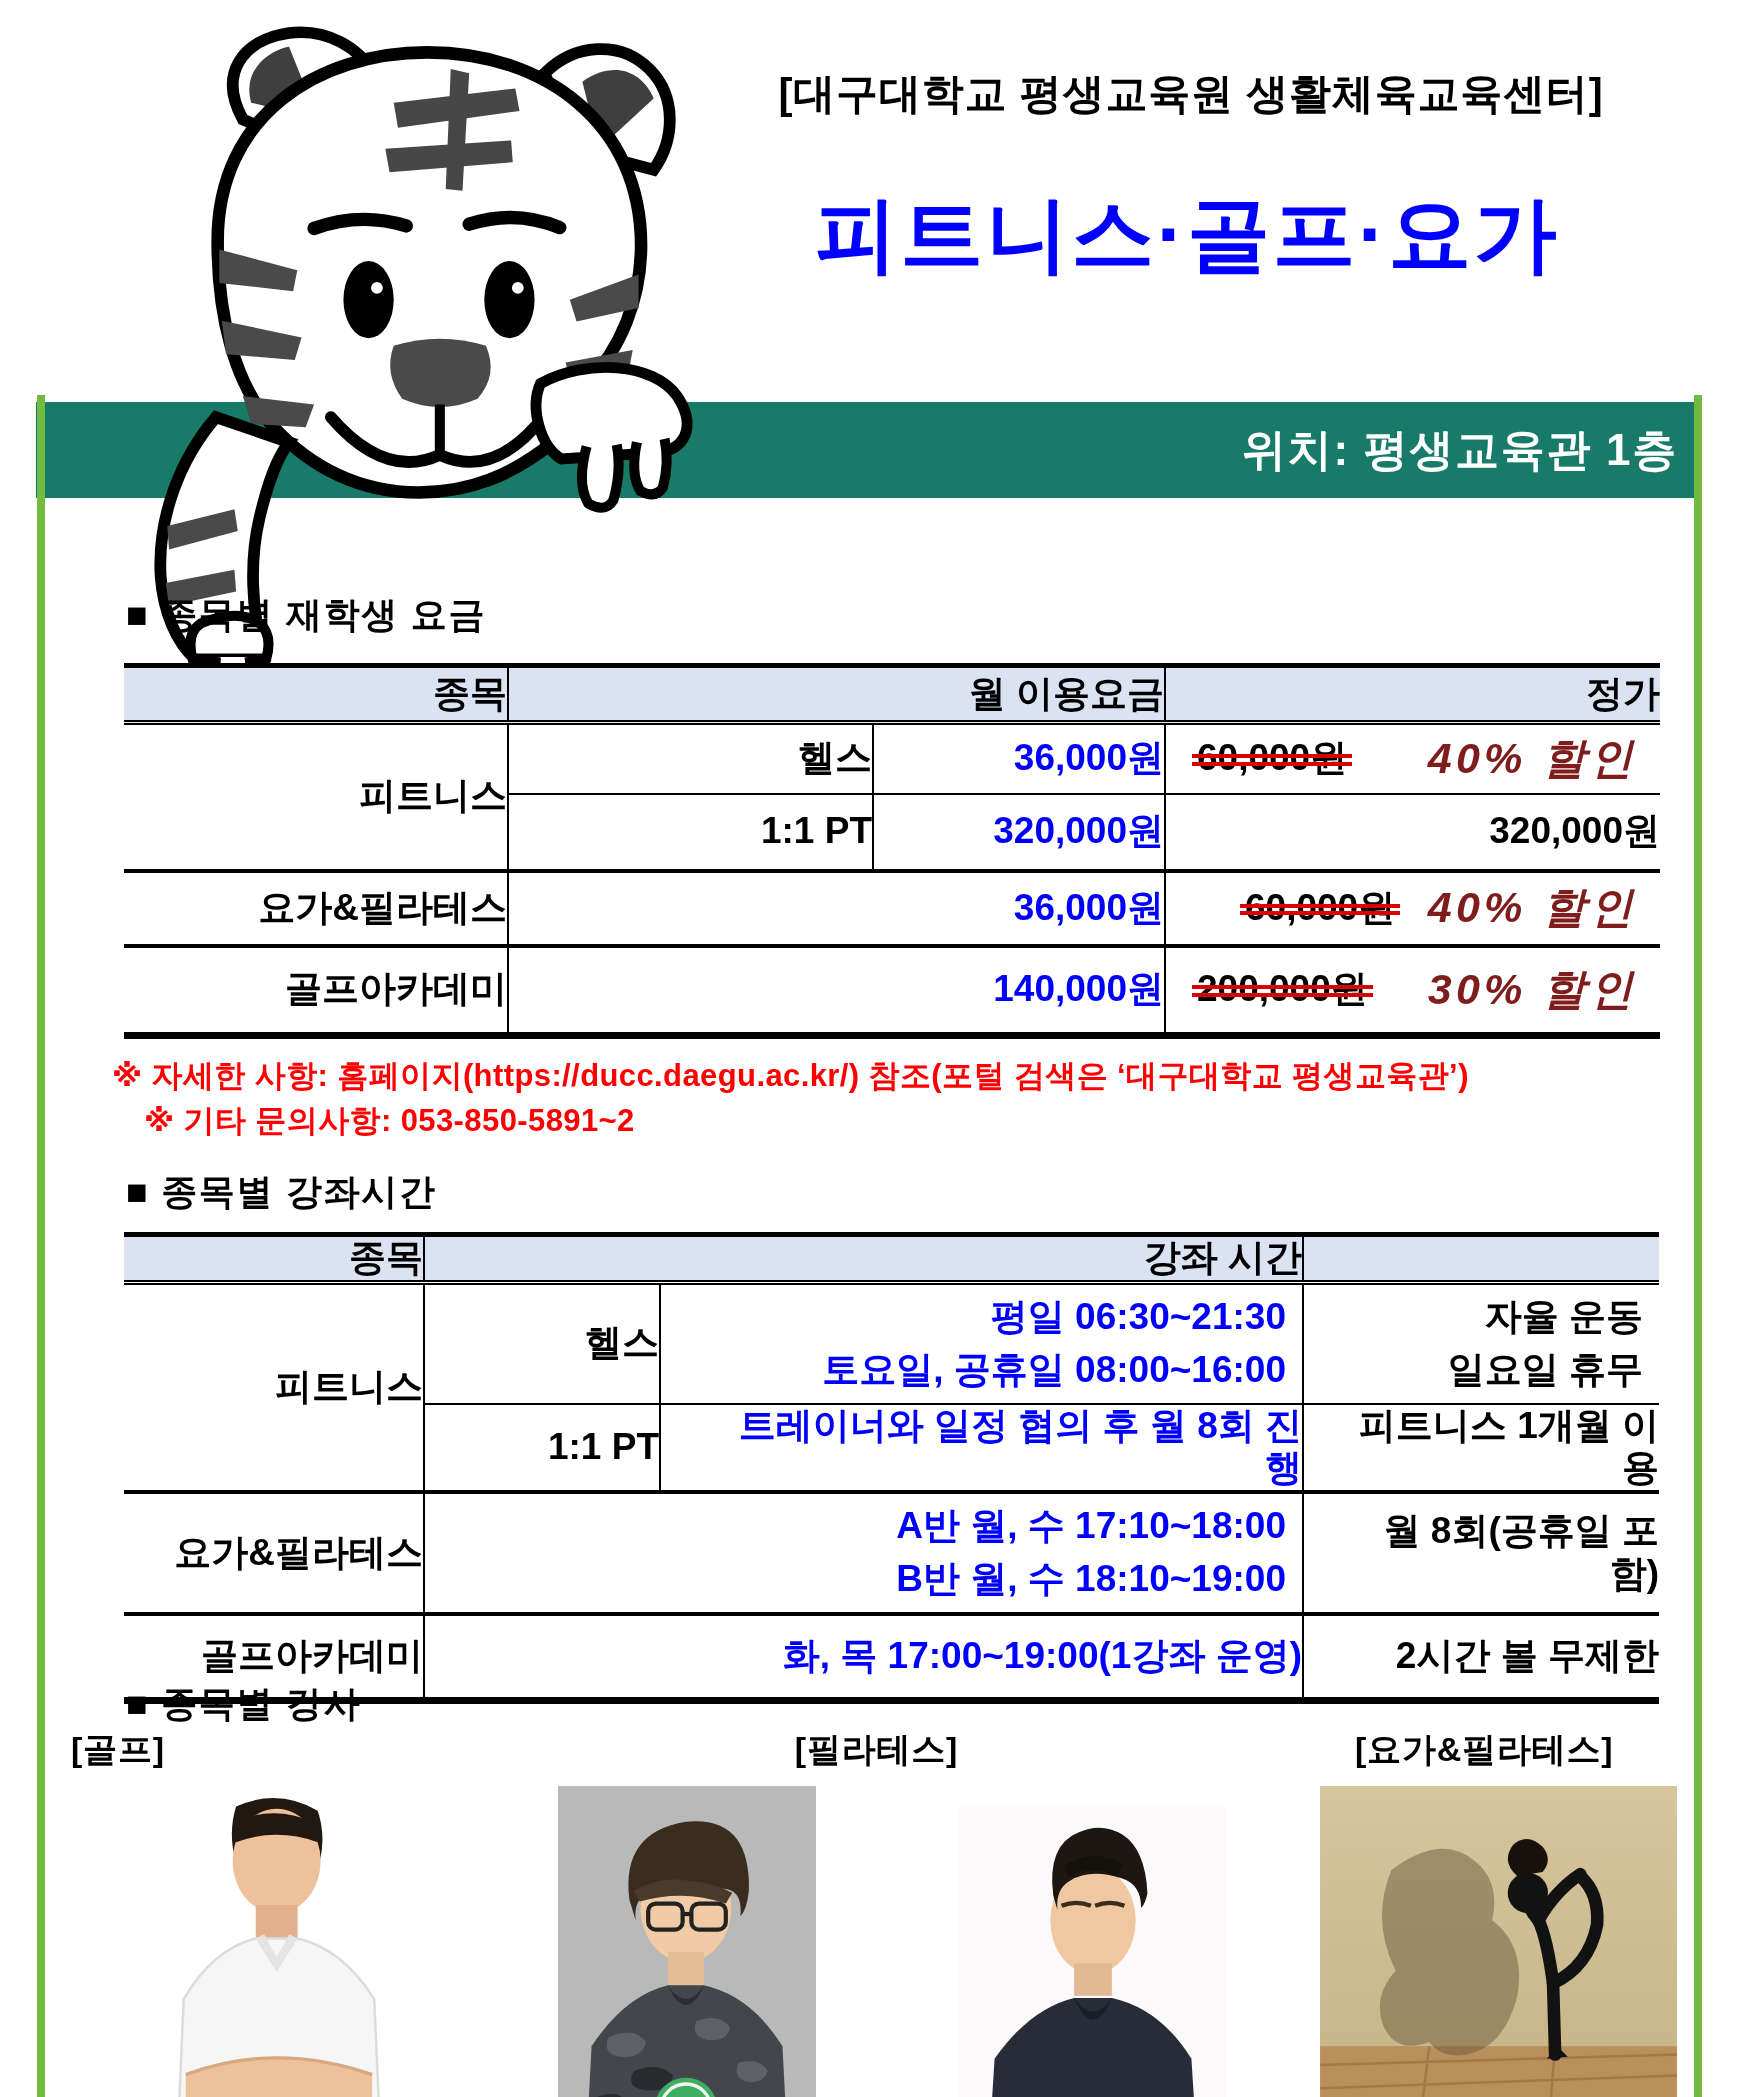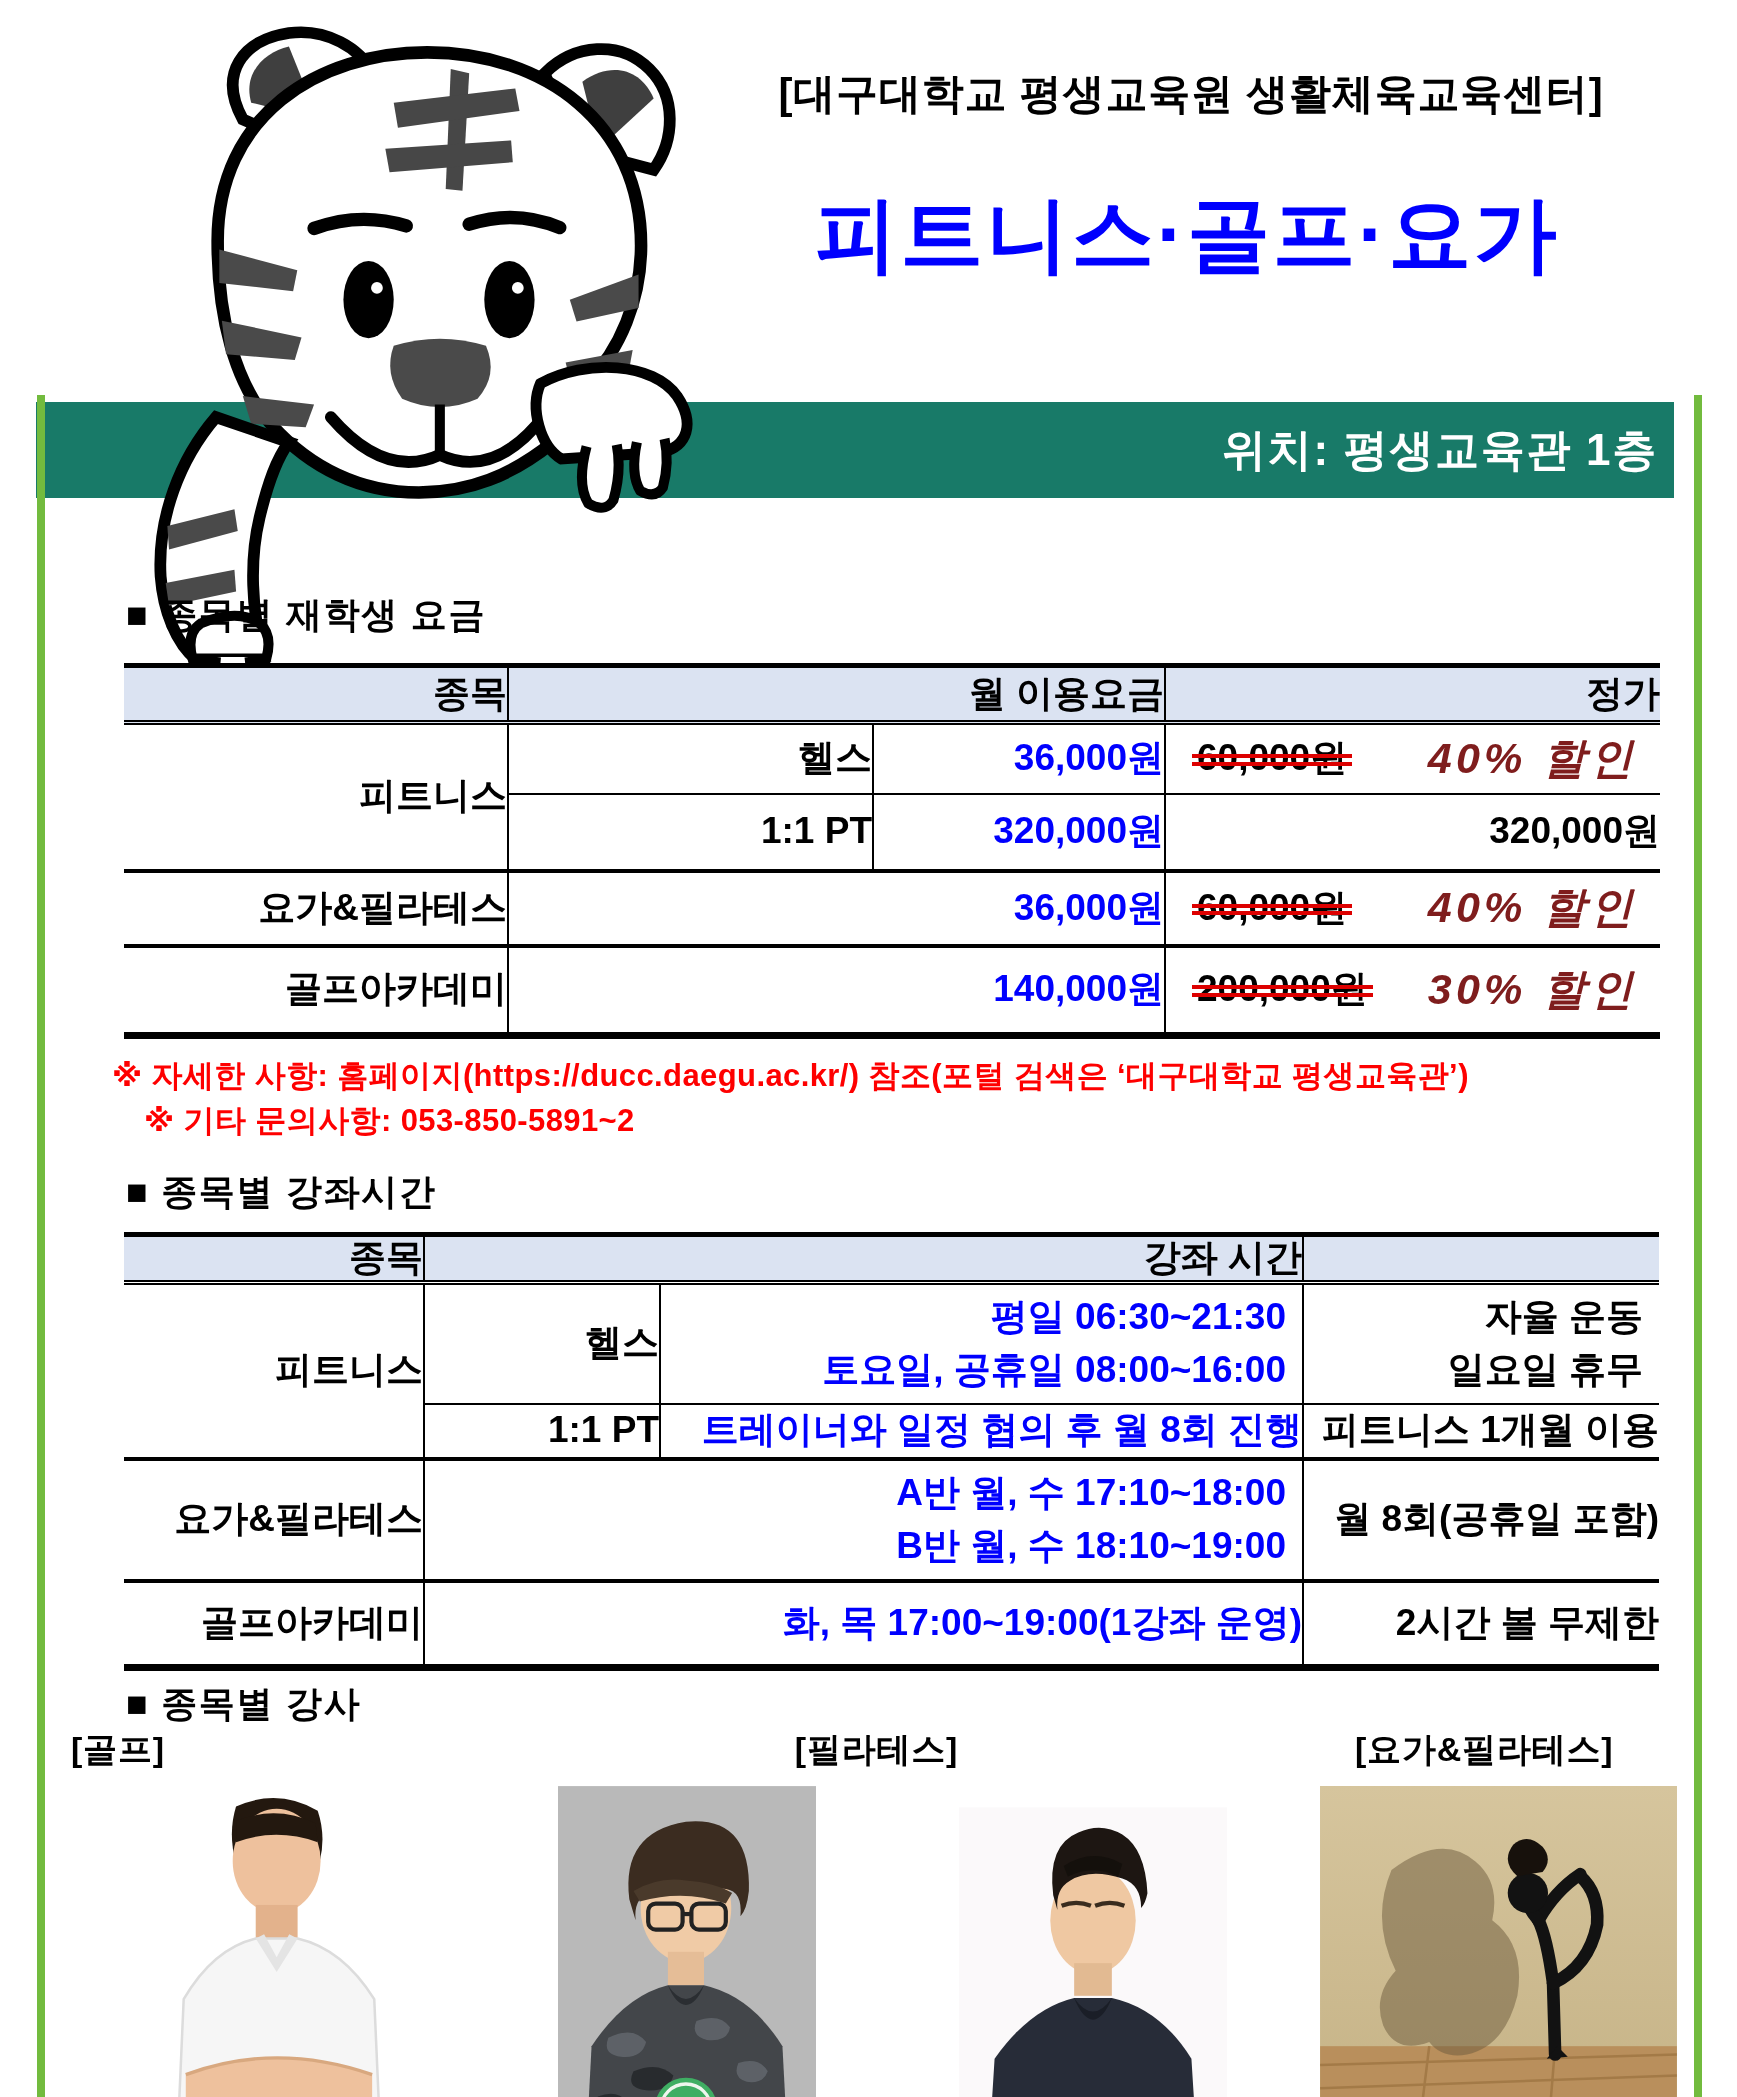--- a/index.html
+++ b/index.html
@@ -7,41 +7,41 @@
        font-family:"Liberation Sans","DejaVu Sans",sans-serif;color:#000;}
   .abs{position:absolute;}
 
   
   .org-label{left:692px;top:66px;width:998px;text-align:center;
              font-size:42px;font-weight:bold;letter-spacing:0.8px;}
   .main-title{left:671px;top:180px;width:1032px;text-align:center;
               font-size:83px;font-weight:bold;color:#0000fe;letter-spacing:2.5px;}
 
   
-  .banner{left:36px;top:402px;width:1638px;height:96px;background:#187a68;}
+  .banner{left:36px;top:402px;width:1638px;height:96px;background:#187a68;padding-left:20px;}
   .banner .loc{position:absolute;right:16px;top:50%;transform:translateY(-50%);
                color:#ffffff;font-size:44px;font-weight:bold;letter-spacing:1.7px;}
   .frame-left{left:37px;top:395px;width:7.6px;height:2037px;background:#72bb3e;}
   .frame-right{left:1694px;top:395px;width:7.6px;height:2037px;background:#72bb3e;}
 
   
   .sec-h{font-size:36px;font-weight:bold;letter-spacing:1.7px;}
   .h-pricing{left:126px;top:591px;}
   .h-schedule{left:126px;top:1168px;}
   .h-instructors{left:126px;top:1680px;}
 
   
   table.t{border-collapse:collapse;table-layout:fixed;position:absolute;
           border-top:5.9px solid #000;border-bottom:7.6px solid #000;}
   table.t td{padding:0;vertical-align:middle;text-align:right;
              font-size:37px;font-weight:bold;line-height:1.15;}
   table.t tr.hdr td{background:#dbe3f2;border-bottom:5.9px double #000;}
   td.vl{border-left:2.1px solid #000;}
   tr.thin-end td{border-bottom:2.1px solid #000;}
-  tr.group-end td, td.group-end{border-bottom:4.2px solid #000;}
+  tr.group-end td, td.group-end{border-bottom:4.2px solid #000;padding-left:48px;}
   .blue{color:#0000fe;}
   .t1{left:124px;top:663px;width:1535px;}
   .t2{left:124px;top:1232px;width:1535px;}
   .t1 tr.hdr{height:57px;}
   .t1 tr.r1{height:71px;} .t1 tr.r2{height:77px;}
   .t1 tr.r3{height:75px;} .t1 tr.r4{height:90px;}
   .t2 tr.hdr{height:45px;}
   .t2 tr.r1{height:117px;} .t2 tr.r2{height:55px;}
   .t2 tr.r3{height:91px;} .t2 tr.r4{height:87px;}
 

